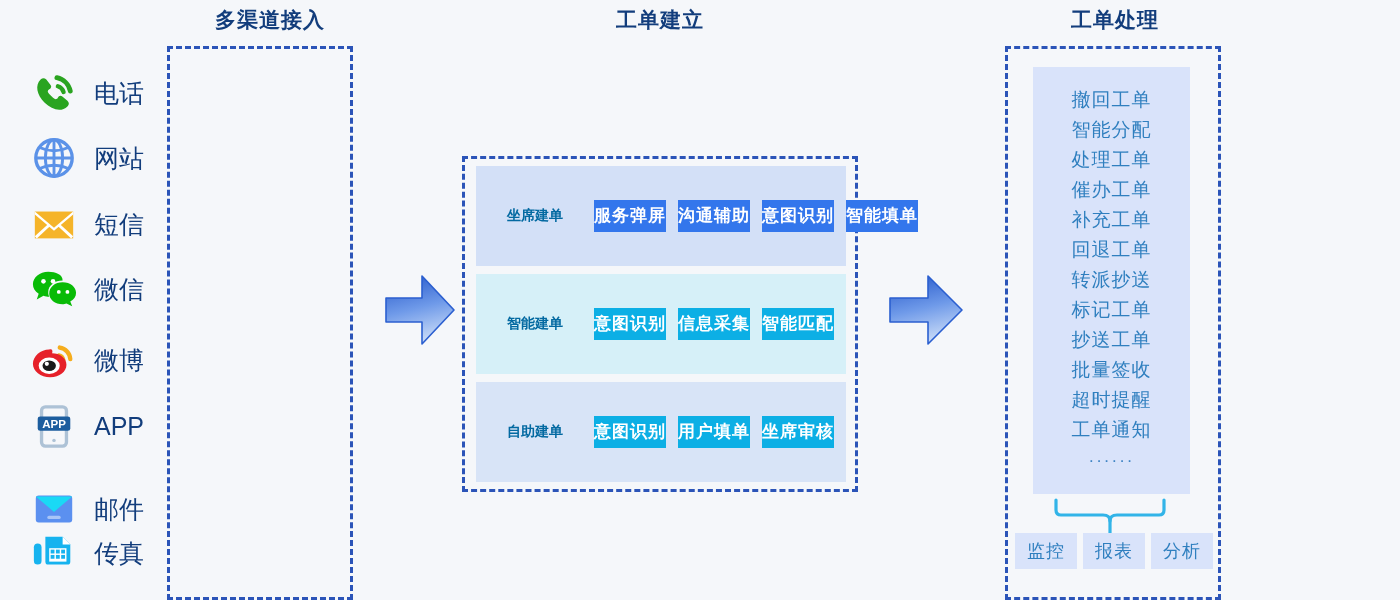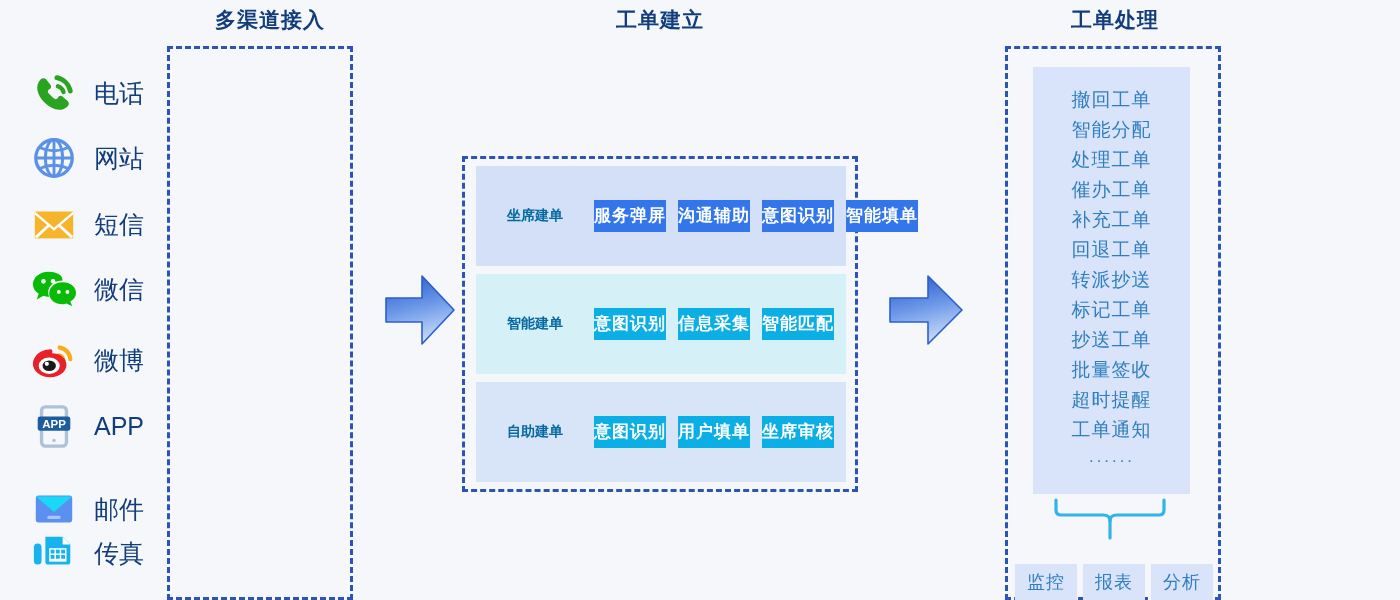--- a/index.html
+++ b/index.html
@@ -143,21 +143,20 @@
   #bracket { position: absolute; left: 1052px; top: 498px; }
 
   #right-tags {
     position: absolute;
     left: 1014px;
     top: 533px;
     width: 200px;
     display: flex;
     gap: 6px;
     justify-content: center;
-    margin-top: 31px;
   }
   #right-tags .tag {
     background: #d9e3fa;
     color: #2f7fbf;
     font-size: 18px;
     padding: 6px 12px;
     white-space: nowrap;
     letter-spacing: 1px;
   }
 </style>

